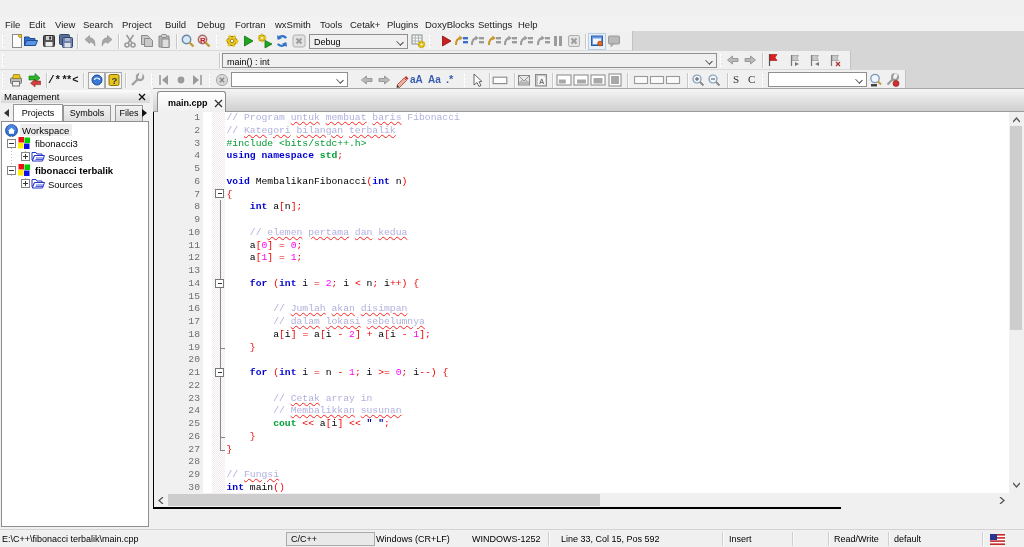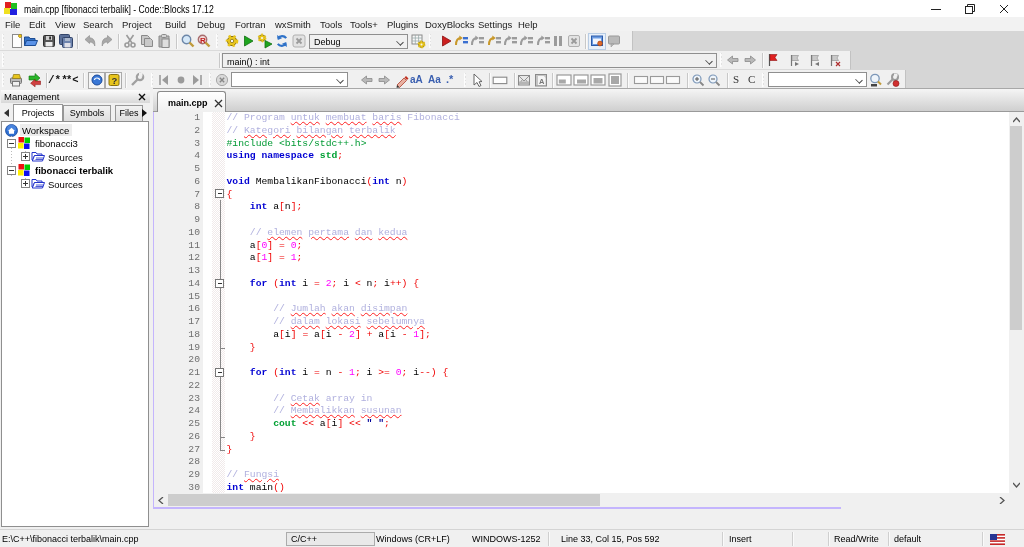--- a/index.html
+++ b/index.html
@@ -26,21 +26,21 @@
 .combo .txt { position:absolute; left:4px; top:2.5px; }
 
 #mgmt { position:absolute; left:0; top:89px; width:151px; height:440px; background:#f0f0f0; }
 #mgmtcap { position:absolute; left:1px; top:1px; width:149px; height:13px; background:linear-gradient(#fcfcfc,#d8d8d8); font-size:9.5px; color:#000; }
 #mgmttabs { position:absolute; left:0; top:15px; width:151px; height:17px; }
 .mtab { position:absolute; top:1px; height:16px; font-size:9px; text-align:center; border:1px solid #979797; border-bottom:none; background:linear-gradient(#f2f2f2,#dedede); color:#000; }
 .mtab.sel { background:#fff; font-weight:normal; top:0; height:17px; z-index:2; }
 #mgmttree { position:absolute; left:1px; top:32px; width:148px; height:406px; background:#fff; border:1px solid #8f8f8f; }
 .titem { position:absolute; font-size:9.5px; color:#000; white-space:nowrap; }
 
-#notebook { position:absolute; left:153px; top:88px; width:688px; height:421px; background:#c4b5fd; }
+#notebook { position:absolute; left:153px; top:88px; width:688px; height:421px; background:#000000; }
 #tabbar { position:absolute; left:0; top:0; width:871px; height:24px; background:linear-gradient(#f5f5f5,#cfcfcf); border-top:1px solid #a8a8a8; border-bottom:1px solid #9a9a9a; }
 #tab1 { position:absolute; left:4px; top:2px; width:69px; height:22px; background:linear-gradient(#ffffff,#efefef); border:1px solid #8b8b8b; border-bottom:none; border-radius:3px 3px 0 0; }
 #tab1 .t { position:absolute; left:10px; top:6px; font-size:9px; font-weight:bold; color:#000; }
 #editor { position:absolute; left:1px; top:24px; width:855px; height:383px; background:#fff; overflow:hidden; }
 #gutter { position:absolute; left:0; top:0; width:49px; height:381px; background:#f0f0f0; }
 #foldmargin { position:absolute; left:58px; top:0; width:13px; height:381px; background-image:repeating-conic-gradient(#f1eaea 0 25%, #ffffff 0 50%); background-size:2px 2px; }
 #codepane, #numpane { position:absolute; top:0; font-family:"Liberation Mono",monospace; font-size:9.73px; line-height:12.755px; white-space:pre; }
 #numpane { left:0; width:46px; text-align:right; color:#6f6f6f; }
 #codepane { left:72.5px; color:#000; }
 .k { color:#0000d2; font-weight:bold; }
@@ -64,52 +64,33 @@
 #logsbar { position:absolute; left:153px; top:511px; width:871px; height:18px; background:linear-gradient(#f7f7f7,#dddddd); border:1px solid #b4b4b4; font-size:9px; color:#000; }
 
 #statusbar { position:absolute; left:0; top:529px; width:1024px; height:18px; background:#f0f0f0; border-top:1px solid #d4d4d4; font-size:9px; color:#000; }
 #statusbar span { position:absolute; top:4px; white-space:nowrap; }
 .sdiv { position:absolute; top:2px; width:1px; height:14px; background:#cfcfcf; box-shadow:1px 0 0 #fafafa; }
 </style>
 </head>
 <body>
 <div id="root">
 
-<div id="titlebar">
-  <svg class="abs" style="left:4px;top:2px" width="14" height="13" viewBox="0 0 14 13">
-    <rect x="1" y="0" width="6" height="6" fill="#e02020"></rect>
-    <rect x="7" y="1" width="6" height="6" fill="#20c020"></rect>
-    <rect x="0" y="6" width="6" height="6" fill="#f0e020"></rect>
-    <rect x="6" y="7" width="7" height="6" fill="#2020e0"></rect>
-  </svg>
-  <div id="titletext">main.cpp [fibonacci terbalik] - Code::Blocks 17.12</div>
-  <svg class="winbtn" style="left:929px;top:2px" width="14" height="14">
-        <rect x="2" y="7" width="10" height="1" fill="#222"></rect>
-      </svg>
-  <svg class="winbtn" style="left:962px;top:2px" width="14" height="14" fill="none" stroke="#222" stroke-width="1">
-    <rect x="3.5" y="4.5" width="7" height="7"></rect>
-        <path d="M5.5 4.5 v-2 h7 v7 h-2"></path>
-      </svg>
-  <svg class="winbtn" style="left:997px;top:2px" width="14" height="14" stroke="#222" stroke-width="1">
-    <path d="M3 3 L11 11 M11 3 L3 11"></path>
-      </svg>
-</div>
 
 <div id="menubar">
   <span style="left:5px">File</span>
       <span style="left:29px">Edit</span>
       <span style="left:55px">View</span>
   <span style="left:83px">Search</span>
       <span style="left:122px">Project</span>
       <span style="left:165px">Build</span>
   <span style="left:197px">Debug</span>
       <span style="left:235px">Fortran</span>
       <span style="left:275px">wxSmith</span>
   <span style="left:320px">Tools</span>
-      <span style="left:350px">Tools+</span>
+      <span style="left:350px">Cetak+</span>
       <span style="left:387px">Plugins</span>
   <span style="left:425px">DoxyBlocks</span>
       <span style="left:478px">Settings</span>
       <span style="left:518px">Help</span>
 </div>
 
 <div class="tbrow" id="tb1">
 <div class="abs" style="left:0;top:0;width:633px;height:20px;background:#f0f0f0;border-right:1px solid #c2c2c2;border-bottom:1px solid #dadada"></div>
 <div class="grip" style="left:2px;top:3px"></div>
 <svg class="ico" style="left:8.5px;top:2px" width="16" height="16" viewBox="0 0 16 16">

